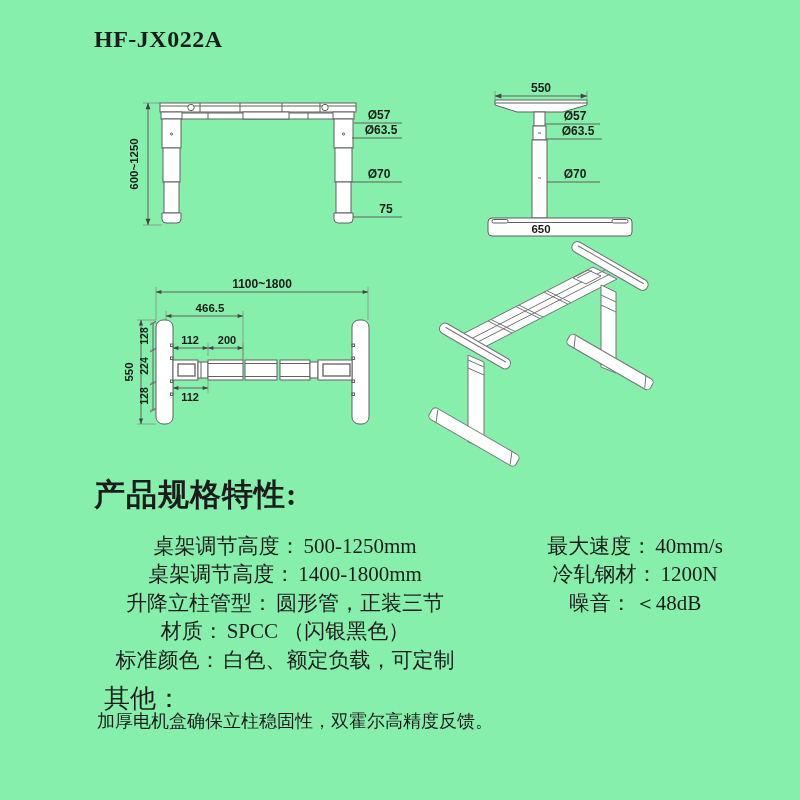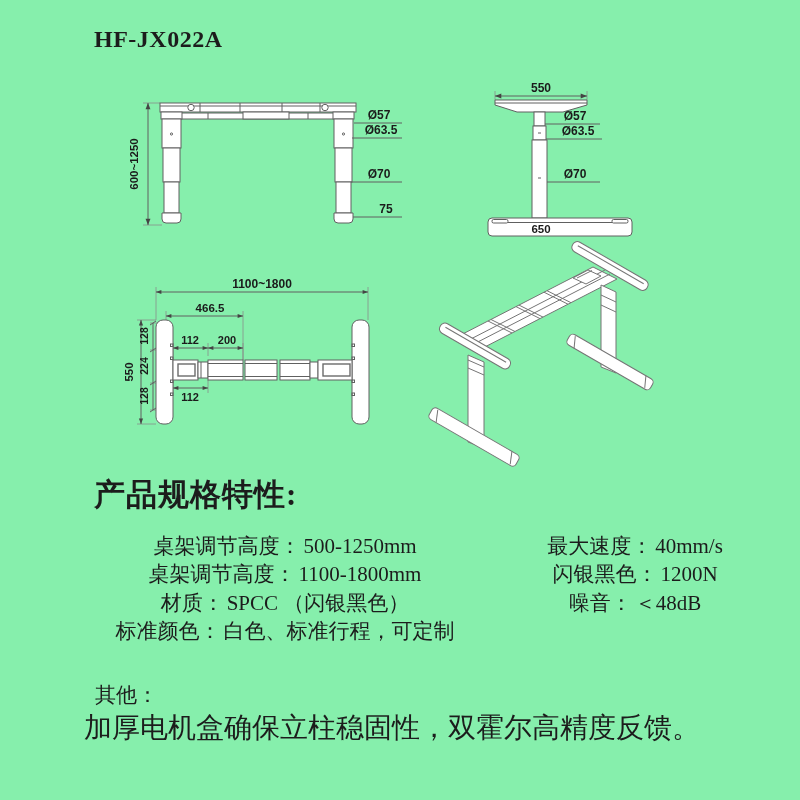--- a/index.html
+++ b/index.html
@@ -5,22 +5,22 @@
   html,body{margin:0;padding:0;background:#fff;}
   .page{position:relative;width:800px;height:800px;background:#86efac;overflow:hidden;
         font-family:"Liberation Serif", serif;color:#1c1c1c;text-align:center;}
   .abs{position:absolute;}
   .page-title{left:94px;top:26px;font-size:24px;font-weight:bold;letter-spacing:.5px;}
   .specs-heading{left:94px;top:474px;font-size:31px;font-weight:bold;letter-spacing:1px;}
   .spec-col{line-height:28.4px;font-size:21px;}
   .spec-col-left{left:95px;top:532px;width:380px;}
   .spec-col-right{left:485px;top:532px;width:300px;}
   .spec-value{margin-left:3px;}
-  .other-label{left:95px;top:681px;font-size:21px;}
-  .other-note{left:84px;top:709px;font-size:28px;}
+  .other-label{left:104px;top:681px;font-size:26px;}
+  .other-note{left:97px;top:709px;font-size:18px;}
   svg text{font-family:"Liberation Sans", sans-serif;font-weight:600;fill:#1b1b1b;}
   .ln{fill:none;stroke:#606060;stroke-width:1;}
   .thin{fill:none;stroke:#8a8a8a;stroke-width:.75;}
   .shape{fill:#ffffff;stroke:#606060;stroke-width:1;}
   .shape2{fill:#ffffff;stroke:#6b6b6b;stroke-width:1.4;}
   .iso .shape,.iso .ln{stroke:#757575;}
 </style>
 </head>
 <body>
 
@@ -238,27 +238,28 @@
         <line class="ln" x1="40" y1="-6.5" x2="45" y2="5.5"></line>
         <line class="ln" x1="-45" y1="-5.5" x2="-40" y2="6.5"></line>
       </g>
     </g>
   </svg>
 
   <div class="abs specs-heading">产品规格特性:</div>
 
   <div class="abs spec-col spec-col-left">
     <div class="spec-row"><span class="spec-label">桌架调节高度：</span><span class="spec-value">500-1250mm</span></div>
-    <div class="spec-row"><span class="spec-label">桌架调节高度：</span><span class="spec-value">1100-1800mm</span></div>
+    <div class="spec-row"><span class="spec-label">桌架调节高度：</span><span class="spec-value">1400-1800mm</span></div>
+    <div class="spec-row"><span class="spec-label">升降立柱管型：</span><span class="spec-value">圆形管，正装三节</span></div>
     <div class="spec-row"><span class="spec-label">材质：</span><span class="spec-value">SPCC （闪银黑色）</span></div>
-    <div class="spec-row"><span class="spec-label">标准颜色：</span><span class="spec-value">白色、标准行程，可定制</span></div>
+    <div class="spec-row"><span class="spec-label">标准颜色：</span><span class="spec-value">白色、额定负载，可定制</span></div>
   </div>
 
   <div class="abs spec-col spec-col-right">
     <div class="spec-row"><span class="spec-label">最大速度：</span><span class="spec-value">40mm/s</span></div>
-    <div class="spec-row"><span class="spec-label">闪银黑色：</span><span class="spec-value">1200N</span></div>
+    <div class="spec-row"><span class="spec-label">冷轧钢材：</span><span class="spec-value">1200N</span></div>
     <div class="spec-row"><span class="spec-label">噪音：</span><span class="spec-value">＜48dB</span></div>
   </div>
 
   <div class="abs other-label">其他：</div>
   <div class="abs other-note">加厚电机盒确保立柱稳固性，双霍尔高精度反馈。</div>
 
 </div>
 
 </body></html>

